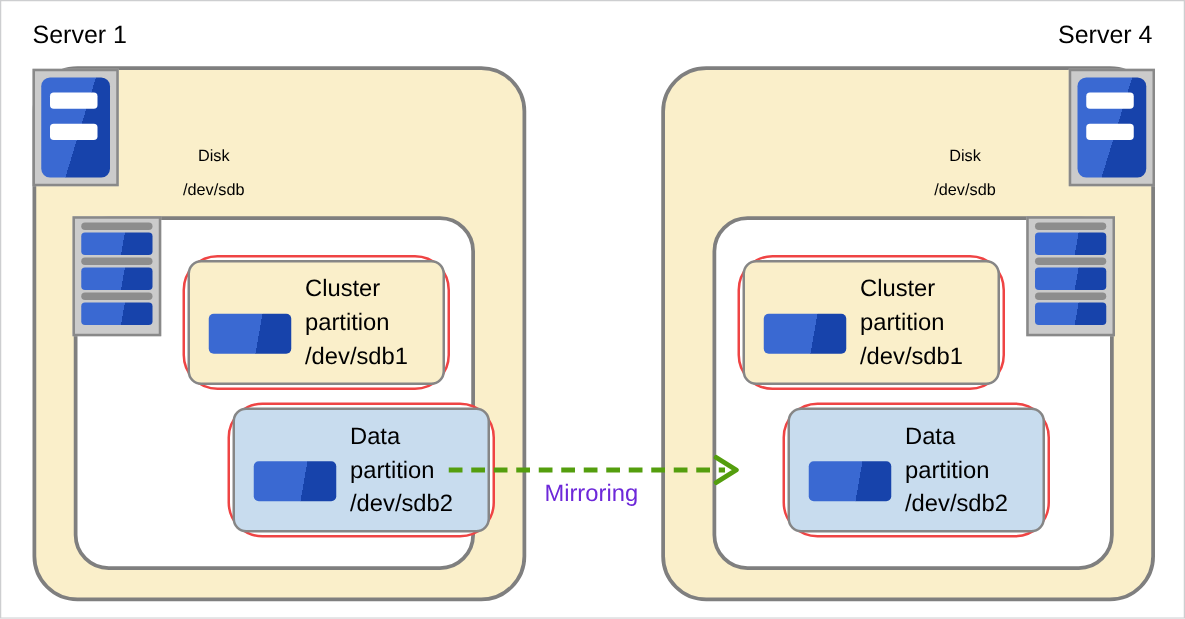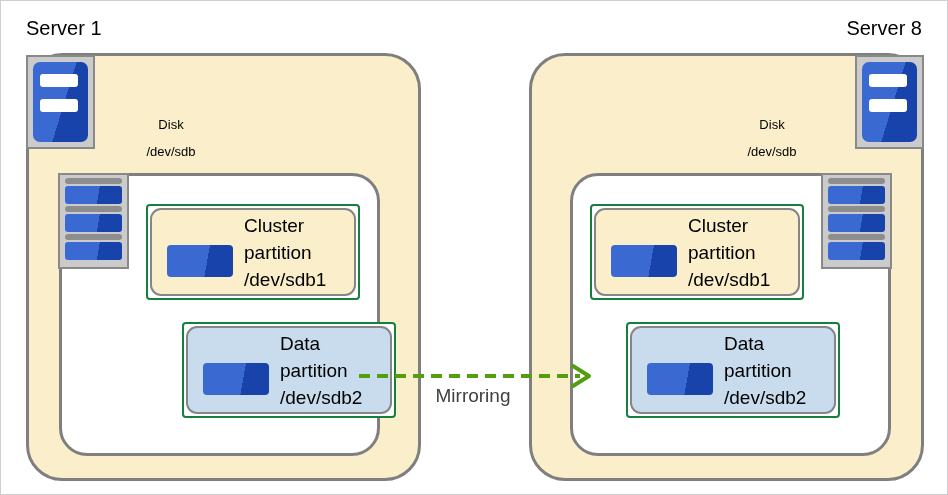--- a/index.html
+++ b/index.html
@@ -71,22 +71,22 @@
   .stack-icon.s1{left:57px;}
   .stack-icon.s2{left:820px;}
   .stack-icon .gbar{height:6px;border-radius:3px;background:#8d8d8d;flex:none;}
   .stack-icon .bbar{
     height:18px;border-radius:3px;flex:none;
     background:linear-gradient(100deg,#3a69d2 0%,#3a69d2 58%,#1743ab 58%,#1743ab 100%);
   }
 
   
   .part-box{
-    position:absolute;width:214px;height:96px;
-    border:2px solid #15803d;border-radius:4px;
+    position:absolute;width:214px;height:108px;
+    border:2px solid #ef4444;border-radius:28px;
     background:#ffffff;
   }
   .part-box .part-inner{
     position:absolute;left:2px;top:2px;right:2px;bottom:2px;
     border:2px solid #868686;border-radius:11px;
     display:flex;align-items:center;
   }
   .part-box.cream .part-inner{background:#faefca;}
   .part-box.blue .part-inner{background:#c8dcee;}
   .part-box.p1{top:203px;}
@@ -99,21 +99,21 @@
   .part-icon .prect{
     width:66px;height:32px;border-radius:4px;
     background:linear-gradient(100deg,#3a69d2 0%,#3a69d2 60%,#1743ab 60%,#1743ab 100%);
   }
   .part-text{margin-left:11px;font-size:19px;line-height:27px;color:#000;}
 
   
   .arrow-svg{position:absolute;left:357px;top:357px;}
   .mirroring-label{
     position:absolute;left:390px;top:383px;width:164px;
-    text-align:center;font-size:19px;line-height:24px;color:#404040;
+    text-align:center;font-size:19px;line-height:24px;color:#6d28d9;
   }
 </style>
 </head>
 <body>
 
 <div class="canvas">
 
   <div class="server-label s1">Server 1</div>
   <div class="server-box s1"></div>
   <div class="disk-label s1">
@@ -156,21 +156,21 @@
   </div>
   <div class="stack-icon s1">
     <div class="gbar"></div>
       <div class="bbar"></div>
     <div class="gbar"></div>
       <div class="bbar"></div>
     <div class="gbar"></div>
       <div class="bbar"></div>
   </div>
 
-  <div class="server-label s2">Server 8</div>
+  <div class="server-label s2">Server 4</div>
   <div class="server-box s2"></div>
   <div class="disk-label s2">
     <div>Disk</div>
     <div>/dev/sdb</div>
   </div>
   <div class="disk-box s2"></div>
 
   <div class="part-box cream p1 s2">
     <div class="part-inner">
       <span class="part-icon">

